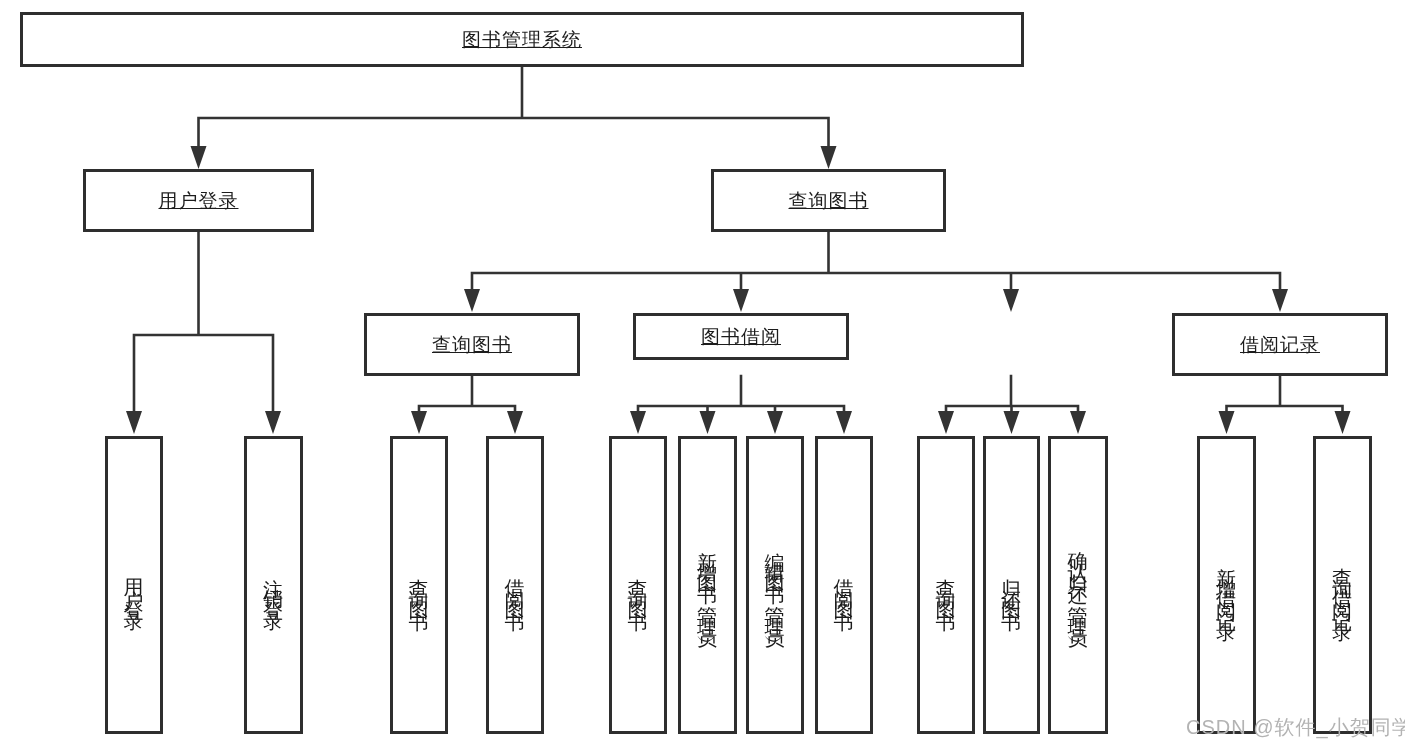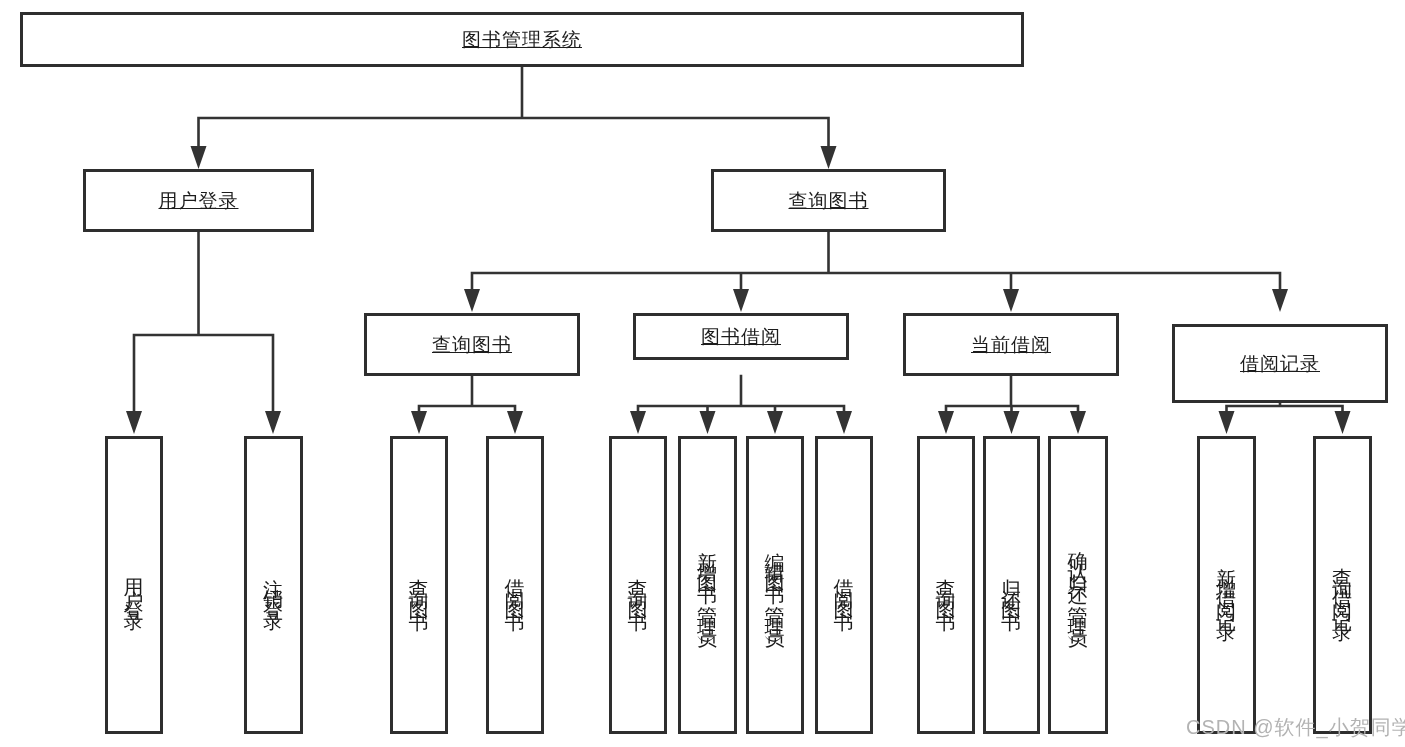--- a/index.html
+++ b/index.html
@@ -65,22 +65,21 @@
       M1334.5 411 L1350.5 411 L1342.5 434 Z"></path>
   </svg>
 
   <div class="box hlabel" style="left:20px;top:12px;width:1004px;height:55px">图书管理系统</div>
 
   <div class="box hlabel" style="left:83px;top:169px;width:231px;height:63px">用户登录</div>
   <div class="box hlabel" style="left:711px;top:169px;width:235px;height:63px">查询图书</div>
 
   <div class="box hlabel" style="left:364px;top:313px;width:216px;height:63px">查询图书</div>
   <div class="box hlabel" style="left:633px;top:313px;width:216px;height:47px">图书借阅</div>
-  <div class="box hlabel" style="left:903px;top:313px;width:216px;height:63px">当前借阅</div>
-  <div class="box hlabel" style="left:1172px;top:324px;width:216px;height:79px">借阅记录</div>
+  <div class="box hlabel" style="left:1172px;top:313px;width:216px;height:63px">借阅记录</div>
 
   <div class="box" style="left:105px;top:436px;width:58px;height:298px">
     <span class="vtext">用户登录</span>
   </div>
   <div class="box" style="left:244px;top:436px;width:59px;height:298px">
     <span class="vtext">注销登录</span>
   </div>
 
   <div class="box" style="left:390px;top:436px;width:58px;height:298px">
     <span class="vtext">查询图书</span>

